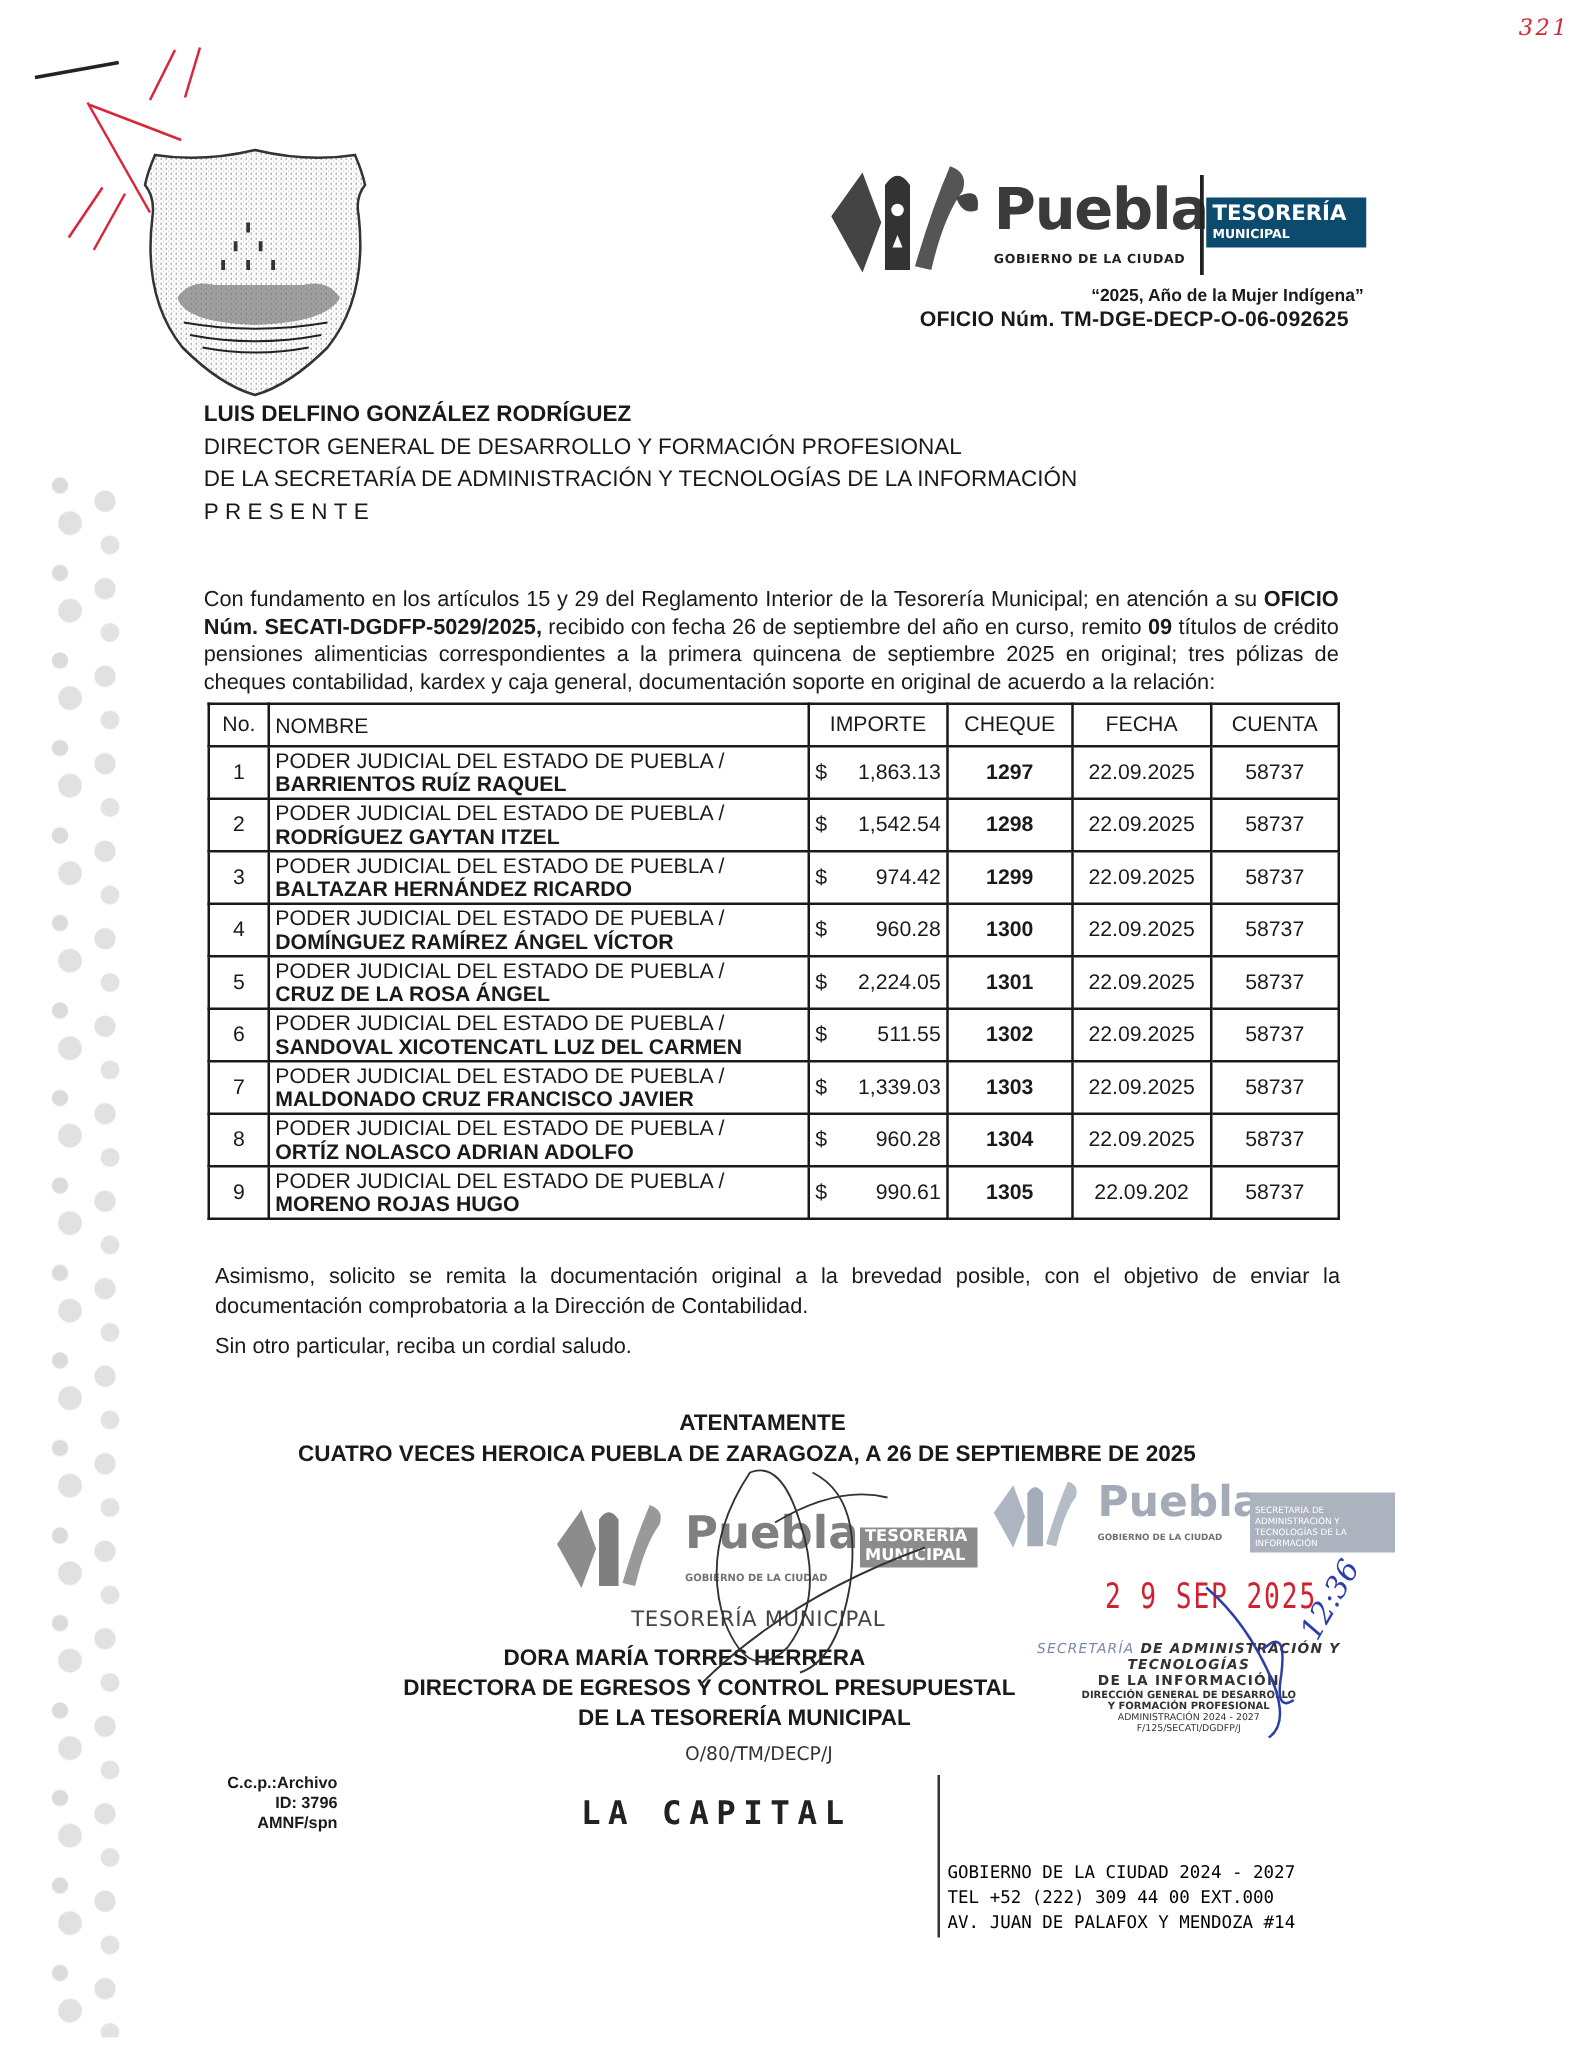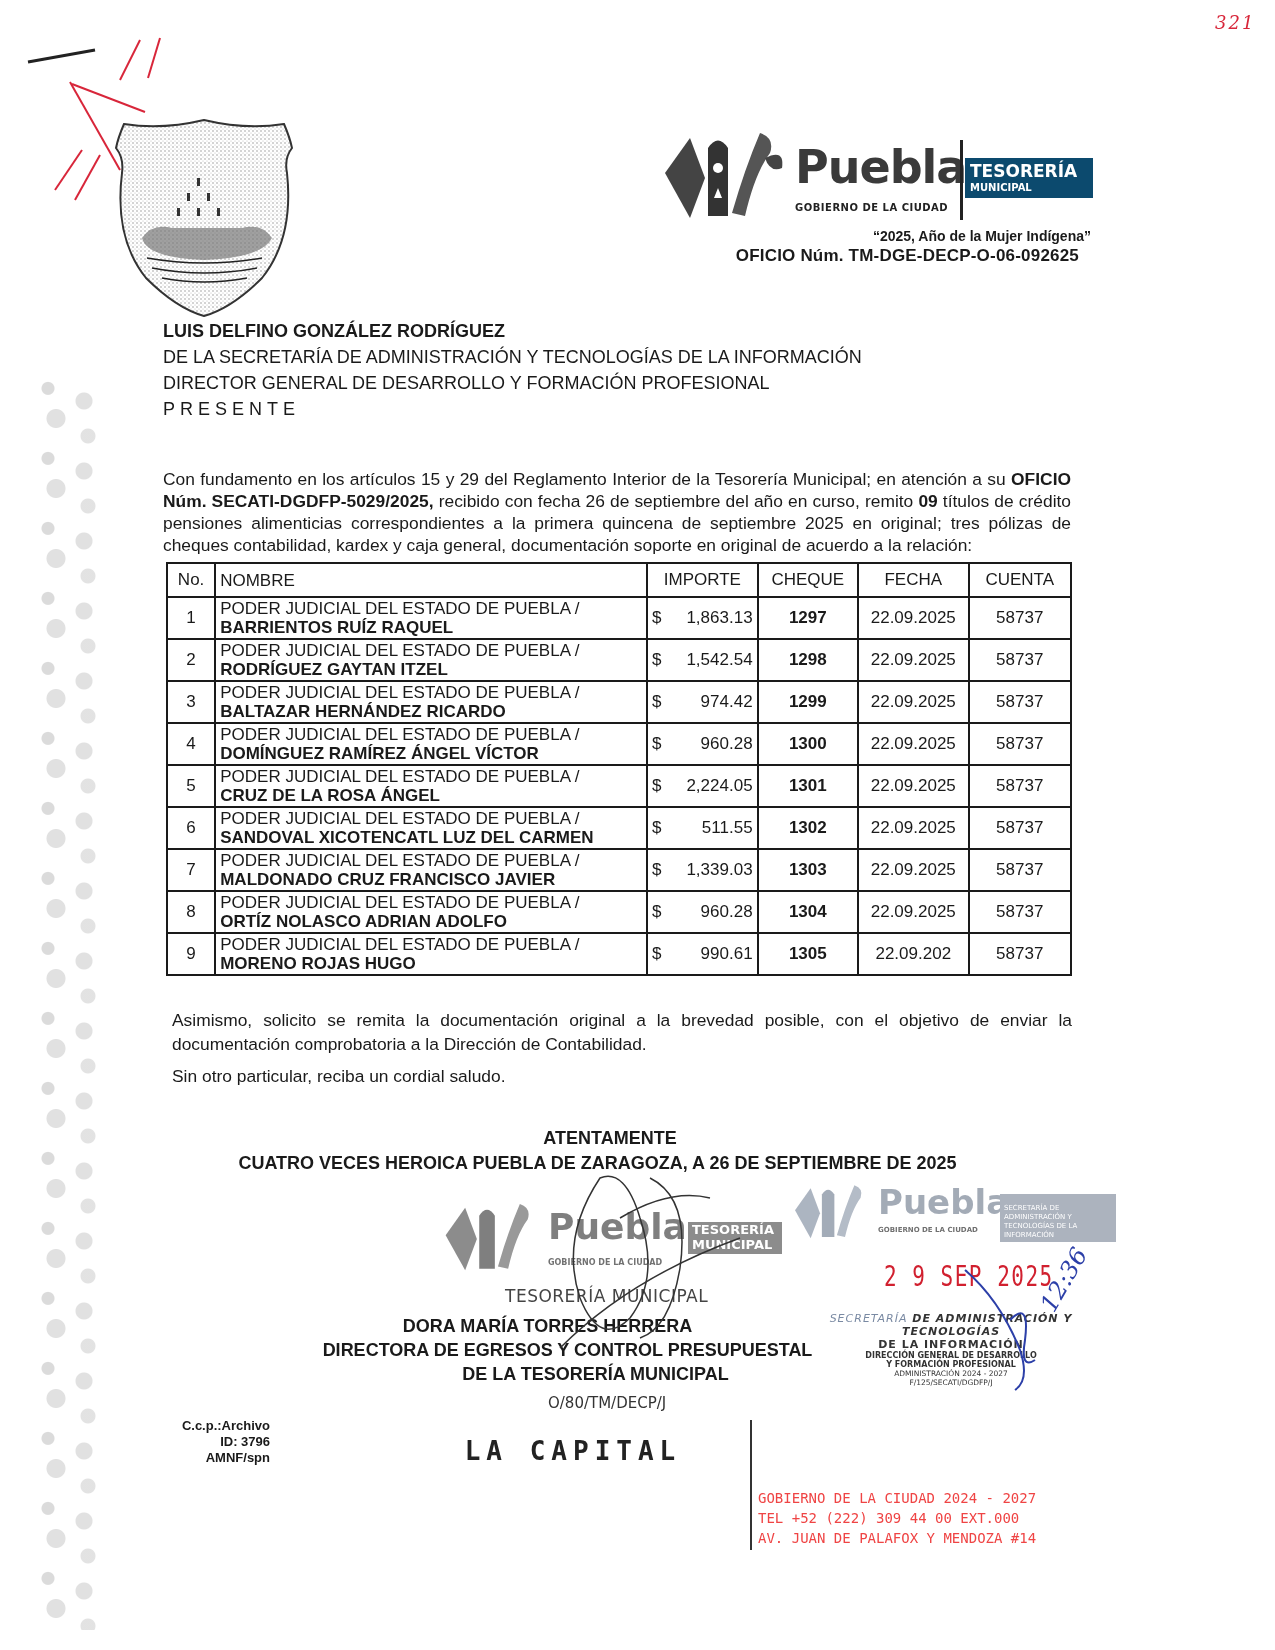--- a/index.html
+++ b/index.html
@@ -95,21 +95,21 @@
   .sec-stamp .b { font-size:11px; font-weight:bold; letter-spacing:1px; }
   .sec-stamp .c { font-size:8px; font-weight:bold; }
   .sec-stamp .d { font-size:7.5px; }
 
   .ccp { left:176px; top:1418px; font-size:13px; font-weight:bold; line-height:16px; text-align:right; width:94px; }
 
   .slogan { left:428px; top:1436px; width:290px; text-align:center; }
   .slogan .top { font-family:"DejaVu Sans Mono", monospace; font-weight:bold; font-size:26px; letter-spacing:6px; color:#222; }
   .slogan .big { font-family:"DejaVu Sans", sans-serif; font-weight:bold; font-size:38px; letter-spacing:1px; color:#222; line-height:40px; }
   .footer-divider { left:750px; top:1420px; width:2px; height:130px; background:#333; }
-  .footer-info { left:758px; top:1488px; font-family:"DejaVu Sans Mono", monospace; font-size:14px; color:#ef4444; line-height:20px; }
+  .footer-info { left:758px; top:1488px; font-family:"DejaVu Sans Mono", monospace; font-size:14px; color:#000000; line-height:20px; }
 
   .sig-svg { left:540px; top:1158px; width:230px; height:200px; pointer-events:none; }
   .blue-sig { left:960px; top:1240px; width:140px; height:160px; pointer-events:none; }
 </style>
 </head>
 <body>
 
 <div class="abs border-strip"></div>
 
 <svg class="abs red-marks" viewBox="0 0 150 190">
@@ -156,22 +156,22 @@
   <div class="logo-badge">
     <span class="t1">TESORERÍA</span>
     <span class="t2">MUNICIPAL</span>
   </div>
 </div>
 <div class="abs motto">“2025, Año de la Mujer Indígena”</div>
 <div class="abs oficio-num">OFICIO Núm. TM-DGE-DECP-O-06-092625</div>
 
 <div class="abs addr">
   <div class="name">LUIS DELFINO GONZÁLEZ RODRÍGUEZ</div>
+  <div>DIRECTOR GENERAL DE DESARROLLO Y FORMACIÓN PROFESIONAL</div>
   <div>DE LA SECRETARÍA DE ADMINISTRACIÓN Y TECNOLOGÍAS DE LA INFORMACIÓN</div>
-  <div>DIRECTOR GENERAL DE DESARROLLO Y FORMACIÓN PROFESIONAL</div>
   <div class="presente">PRESENTE</div>
 </div>
 
 <div class="abs para"><span>Con fundamento en los artículos 15 y 29 del Reglamento Interior de la Tesorería Municipal; en atención a su </span><b>OFICIO Núm. SECATI-DGDFP-5029/2025,</b><span> recibido con fecha 26 de septiembre del año en curso, remito </span><b>09</b><span> títulos de crédito pensiones alimenticias correspondientes a la primera quincena de septiembre 2025 en original; tres pólizas de cheques contabilidad, kardex y caja general, documentación soporte en original de acuerdo a la relación:</span></div>
 
 <table class="abs tbl">
   <thead>
     <tr>
       <th class="c-no">No.</th>
       <th class="c-name" style="text-align:left">NOMBRE</th>

